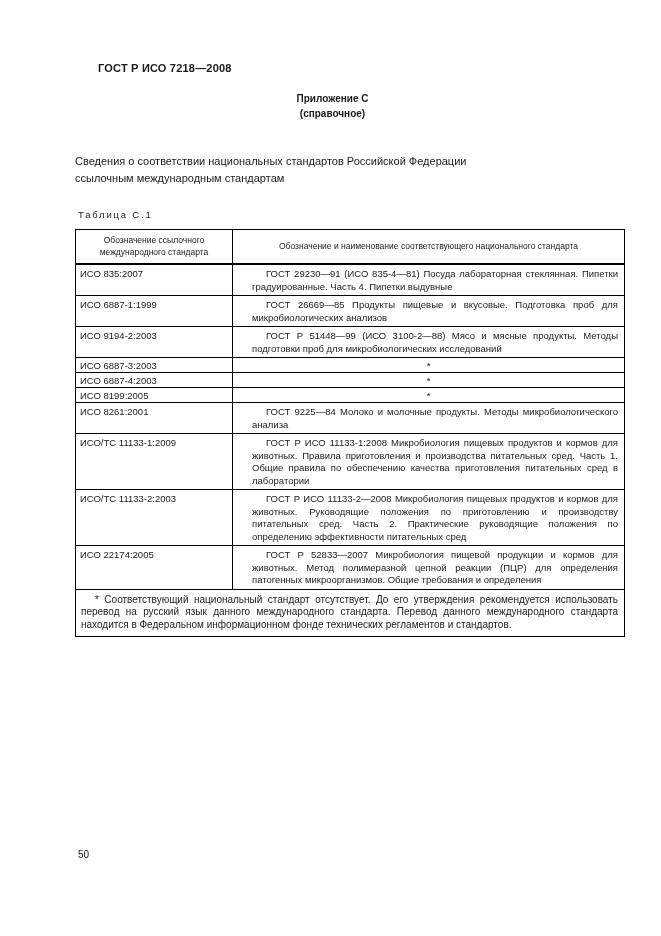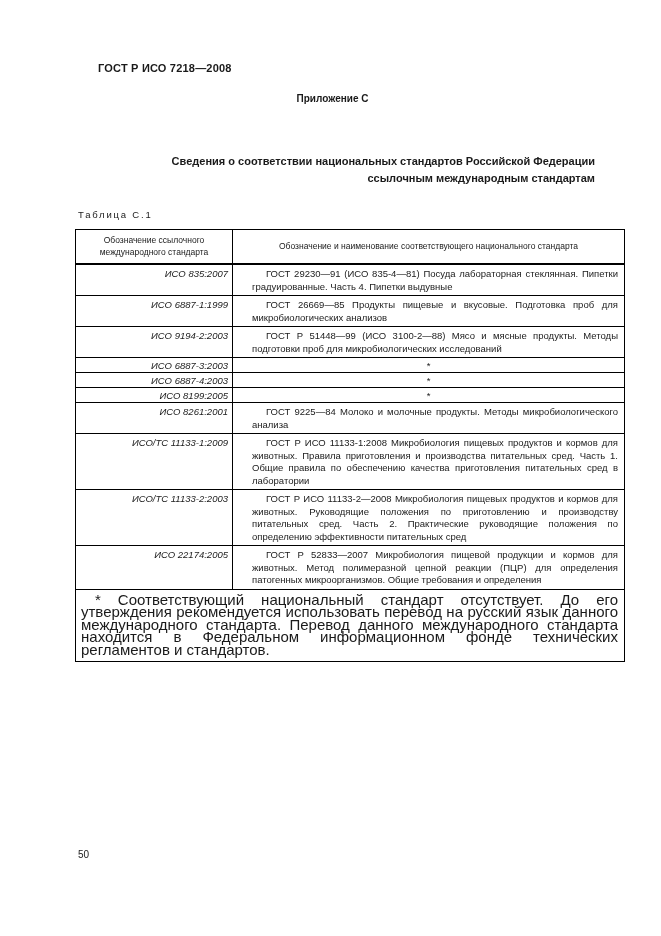--- a/index.html
+++ b/index.html
@@ -32,23 +32,23 @@
     text-align: center;
     font-size: 10px;
     font-weight: bold;
     line-height: 15px;
   }
   .doc-title {
     position: absolute;
     top: 153px;
     left: 75px;
     width: 520px;
-    text-align: right;
+    text-align: left;
     font-size: 11px;
-    font-weight: bold;
+    font-weight: normal;
     line-height: 17px;
   }
   .table-caption {
     position: absolute;
     top: 209px;
     left: 78px;
     font-size: 9.5px;
     letter-spacing: 1.8px;
   }
   table.standards {
@@ -76,23 +76,22 @@
     vertical-align: middle;
     padding: 5px 8px;
     border-bottom-width: 2px !important;
   }
   td {
     font-size: 9.5px;
     line-height: 12.5px;
     vertical-align: top;
   }
   td.c1 {
-    text-align: right;
+    text-align: left;
     padding: 3px 4px 2px 4px;
-    font-style: italic;
   }
   td.c2 {
     text-align: justify;
     padding: 3px 6px 2px 19px;
     text-indent: 14px;
   }
   td.c2.star {
     text-align: center;
     text-indent: 0;
     line-height: 10px;
@@ -100,38 +99,39 @@
   }
   tr.star-row td.c1 {
     line-height: 11px;
     padding: 2px 4px 1px 4px;
     margin-top: 40px;
   }
   td.footnote {
     border-top: 1.5px solid #000;
     text-align: justify;
     text-indent: 14px;
-    font-size: 15px;
+    font-size: 10px;
     line-height: 12.5px;
     padding: 4px 6px 5px 5px;
   }
   .page-number {
     position: absolute;
     top: 849px;
     left: 78px;
     font-size: 10px;
   }
 </style>
 </head>
 <body>
 
 <div class="doc-header">ГОСТ Р ИСО 7218—2008</div>
 
 <div class="appendix">
   <div>Приложение С</div>
+  <div>(справочное)</div>
 </div>
 
 <div class="doc-title">
   <div>Сведения о соответствии национальных стандартов Российской Федерации</div>
   <div>ссылочным международным стандартам</div>
 </div>
 
 <div class="table-caption">Таблица С.1</div>
 
 <table class="standards">

